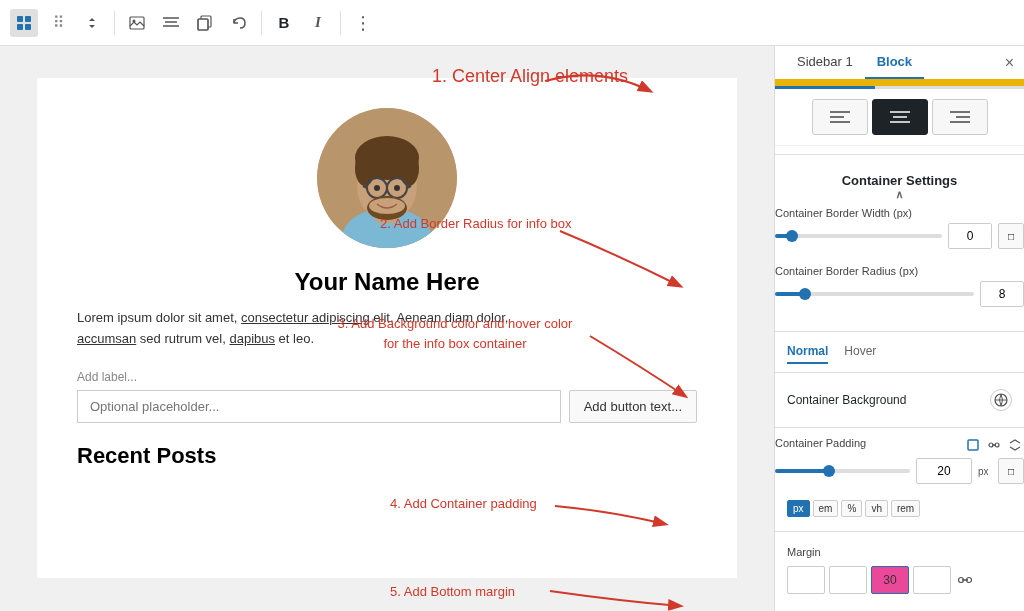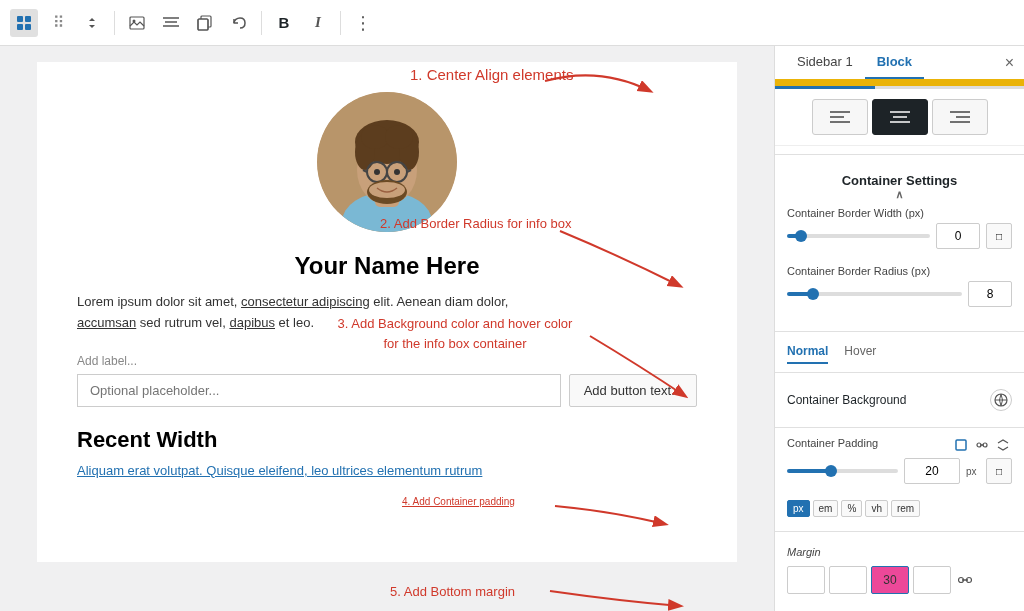--- a/index.html
+++ b/index.html
@@ -39,21 +39,21 @@
     
     .editor-area {
       flex: 1;
       background: #f0f0f1;
       overflow-y: auto;
       position: relative;
     }
 
     .editor-canvas {
       background: #fff;
-      margin: 16px auto;
+      margin: 32px auto;
       width: 700px;
       padding: 30px 40px;
       min-height: 500px;
     }
 
     .profile-img-container {
       display: flex;
       justify-content: center;
       margin-bottom: 20px;
     }
@@ -215,21 +215,21 @@
       font-size: 13px;
       font-weight: 600;
       color: #1d2327;
       flex-direction: column;
     }
 
     .section-header .chevron { font-size: 11px; color: #666; }
 
     
     .settings-group {
-      padding: 0 12px;
+      padding: 0 0;
       margin-bottom: 8px;
     }
 
     .setting-label {
       font-size: 11px;
       color: #444;
       margin-bottom: 4px;
     }
 
     .slider-row {
@@ -381,21 +381,20 @@
 
     
     .margin-section {
       padding: 6px 12px;
     }
 
     .margin-label {
       font-size: 11px;
       color: #444;
       margin-bottom: 4px;
-      font-style: italic;
     }
 
     .margin-inputs {
       display: flex;
       gap: 4px;
       align-items: center;
     }
 
     .margin-box {
       width: 38px; height: 28px;
@@ -549,22 +548,21 @@
         </div>
 
         
         <div class="add-label">Add label...</div>
         <div class="input-row">
           <input class="input-placeholder" type="text" readonly="" style="pointer-events: none;" placeholder="Optional placeholder...">
           <button class="btn-placeholder">Add button text...</button>
         </div>
 
         
-        <div class="recent-posts-title">Recent Width</div>
-        <a class="recent-posts-link" href="#">Aliquam erat volutpat. Quisque eleifend, leo ultrices elementum rutrum</a>
+        <div class="recent-posts-title">Recent Posts</div>
       </div>
     </div>
 
     <div class="annotation-layer">
       <svg class="arrows-svg" xmlns="http://www.w3.org/2000/svg">
 
         <path d="M 545 35 Q 600 20 650 45" stroke="#d0392b" stroke-width="2" fill="none" marker-end="url(#arr)"></path>
 
         <path d="M 560 185 Q 620 210 680 240" stroke="#d0392b" stroke-width="2" fill="none" marker-end="url(#arr)"></path>
 
@@ -573,25 +571,25 @@
         <path d="M 555 460 Q 610 465 665 478" stroke="#d0392b" stroke-width="2" fill="none" marker-end="url(#arr)"></path>
 
         <path d="M 550 545 Q 620 555 680 560" stroke="#d0392b" stroke-width="2" fill="none" marker-end="url(#arr)"></path>
         <defs>
           <marker id="arr" markerWidth="8" markerHeight="8" refX="6" refY="3" orient="auto">
             <path d="M0,0 L0,6 L8,3 z" fill="#d0392b"></path>
           </marker>
         </defs>
       </svg>
 
-      <div class="red-annotation" style="top: 20px; left: 410px; font-size:15px;">1. Center Align elements</div>
+      <div class="red-annotation" style="top: 20px; left: 432px; font-size:18px;">1. Center Align elements</div>
       <div class="red-annotation" style="top: 170px; left: 380px; text-align:center; font-size:13px;">2. Add Border Radius for info box</div>
       <div class="red-annotation" style="top: 268px; left: 330px; text-align:center; font-size:13px; width:250px; line-height:1.5;">3. Add Background color and hover color
 for the info box container</div>
-      <div class="red-annotation" style="top: 450px; left: 402px; font-size:10px;text-decoration:underline;">4. Add Container padding</div>
+      <div class="red-annotation" style="top: 450px; left: 390px; font-size:13px;">4. Add Container padding</div>
       <div class="red-annotation" style="top: 538px; left: 390px; font-size:13px;">5. Add Bottom margin</div>
     </div>
   </div>
 
   <div class="right-sidebar">
 
     <div class="sidebar-tabs">
       <div class="sidebar-tab">Sidebar 1</div>
       <div class="sidebar-tab active">Block</div>
       <div class="sidebar-close">×</div>

